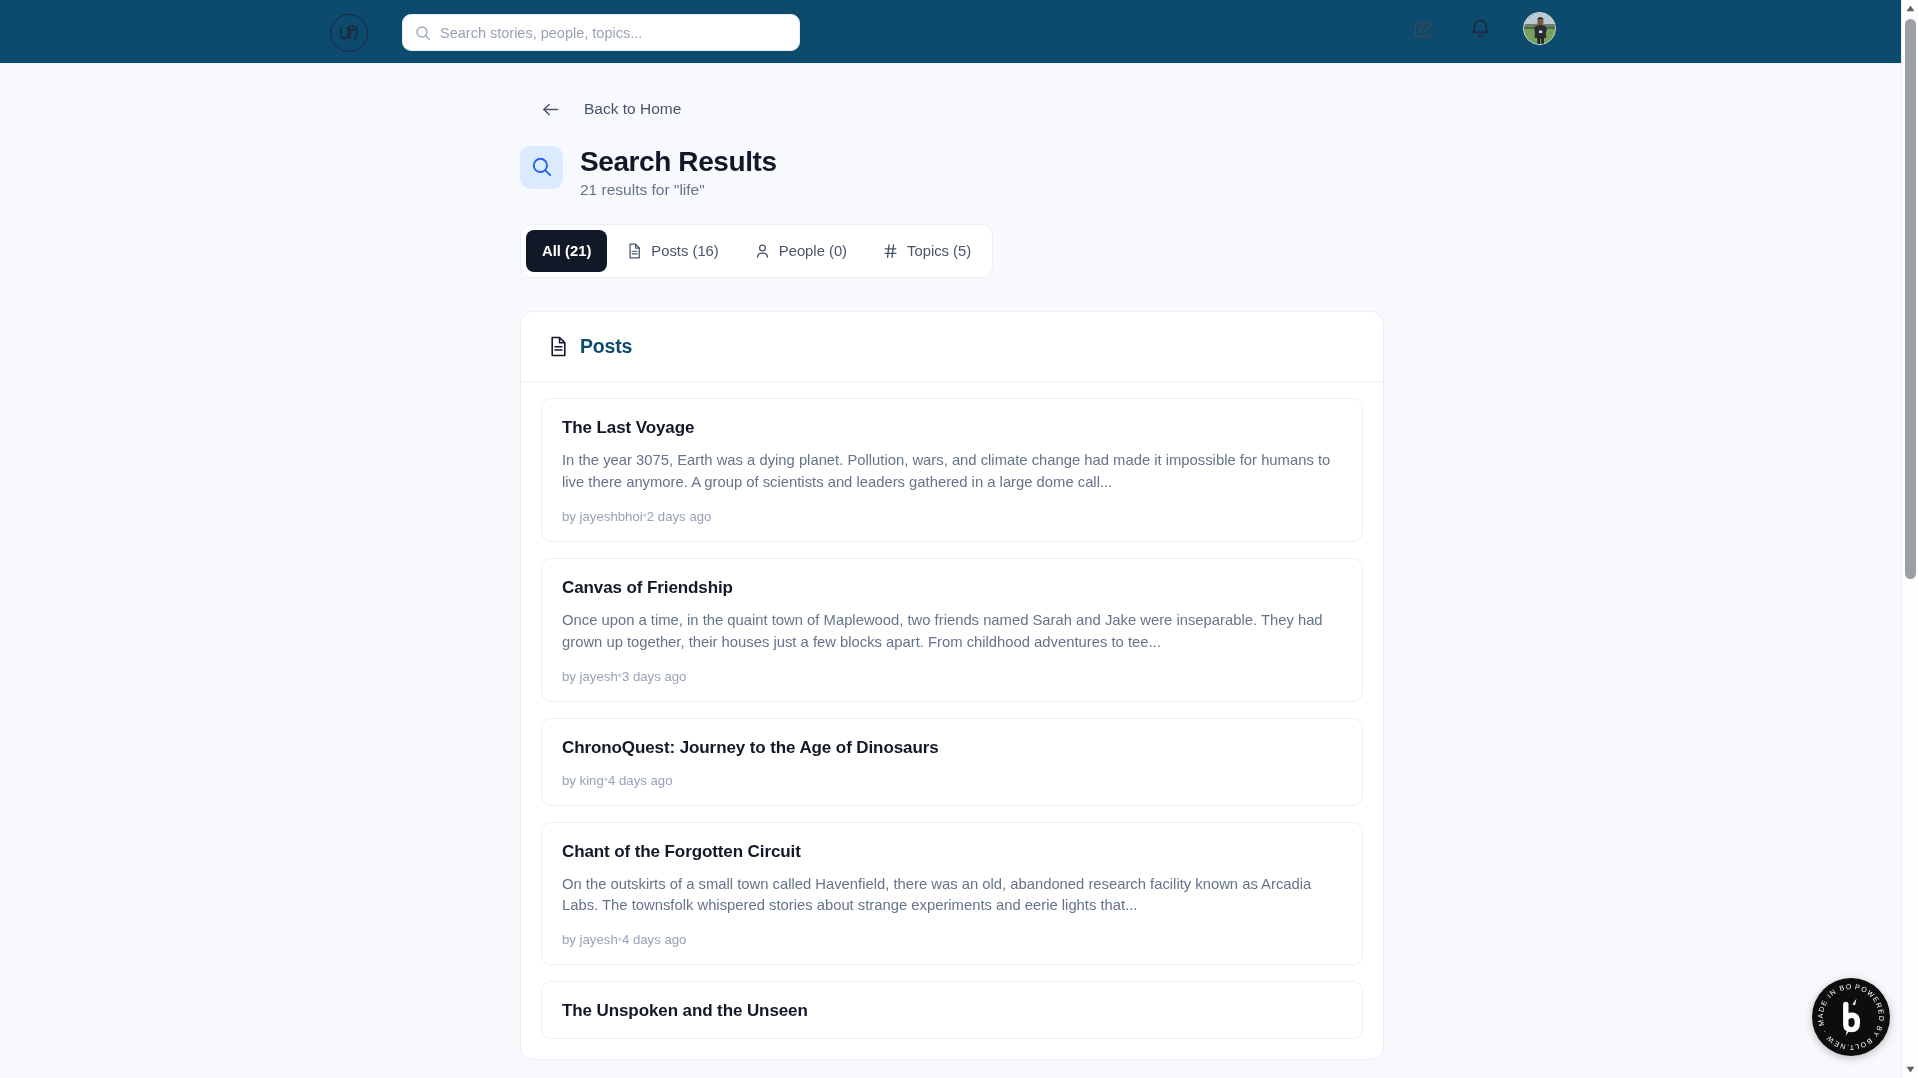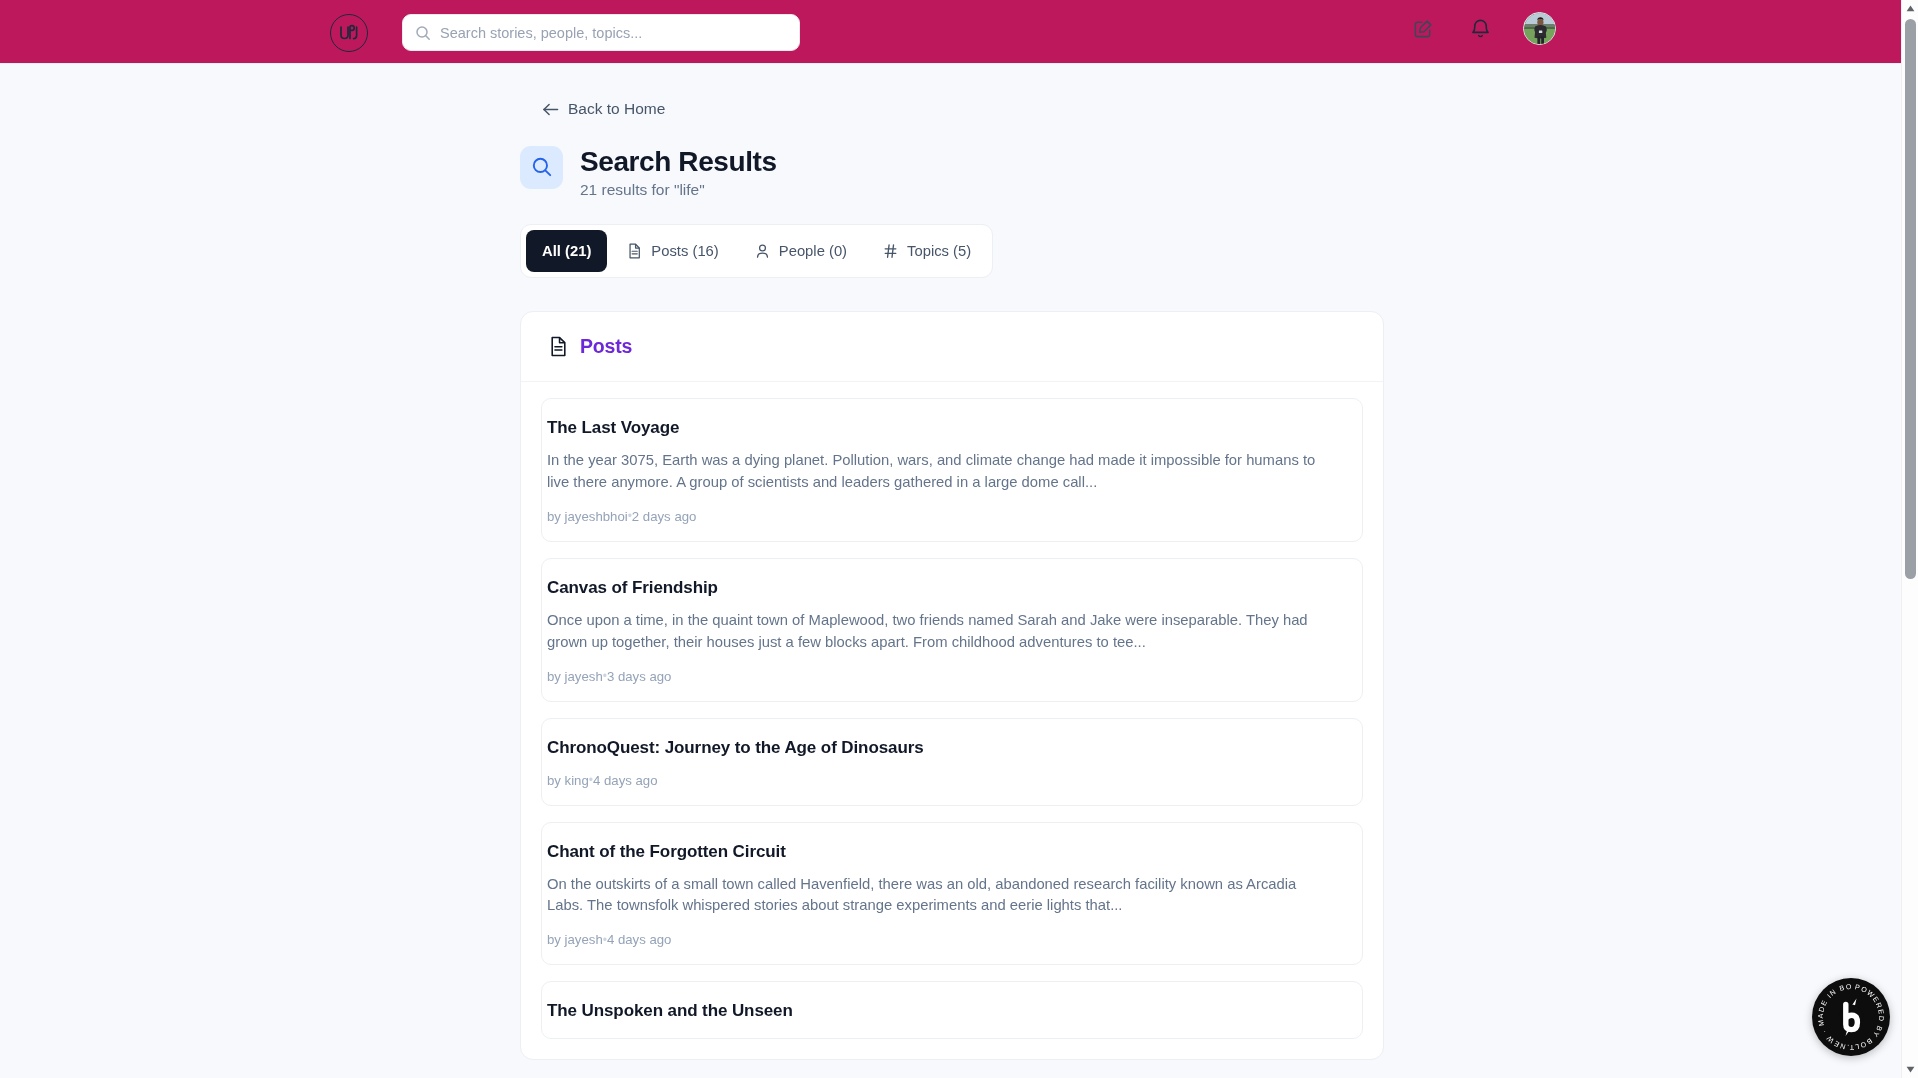--- a/index.html
+++ b/index.html
@@ -23,21 +23,21 @@
     width: 1918px;
     height: 1078px;
     overflow: hidden;
     background: #f7f9fc;
   }
 
   
   .header {
     position: relative;
     height: 64px;
-    background: #be185d;
+    background: #0c4a6e;
     border-bottom: 1px solid #eceff3;
     display: flex;
     align-items: center;
     z-index: 20;
   }
 
   .logo {
     position: absolute;
     left: 330px;
     top: 14px;
@@ -110,21 +110,21 @@
   
   .content {
     position: relative;
     padding-left: 520px;
     padding-top: 36px;
   }
 
   .back-link {
     display: inline-flex;
     align-items: center;
-    gap: 9px;
+    gap: 25px;
     font-size: 15.5px;
     color: #475569;
     cursor: pointer;
     text-decoration: none;
     margin-left: 22px;
   }
 
   .title-row {
     display: flex;
     align-items: flex-start;
@@ -199,34 +199,34 @@
   .panel-head {
     display: flex;
     align-items: center;
     gap: 12px;
     padding: 23px 28px;
     border-bottom: 1px solid #f1f3f6;
   }
   .panel-head-title {
     font-size: 19.5px;
     font-weight: bold;
-    color: #6d28d9;
+    color: #0c4a6e;
     letter-spacing: -0.2px;
   }
   .panel-body {
     padding: 16px 20px 20px 20px;
     display: flex;
     flex-direction: column;
     gap: 16px;
   }
 
   .post-card {
     border: 1px solid #edf0f3;
     border-radius: 10px;
-    padding: 19px 20px 17px 5px;
+    padding: 19px 20px 17px 20px;
     background: #ffffff;
     cursor: pointer;
   }
   .post-title {
     font-size: 17px;
     font-weight: bold;
     color: #111827;
     letter-spacing: -0.1px;
   }
   .post-excerpt {

